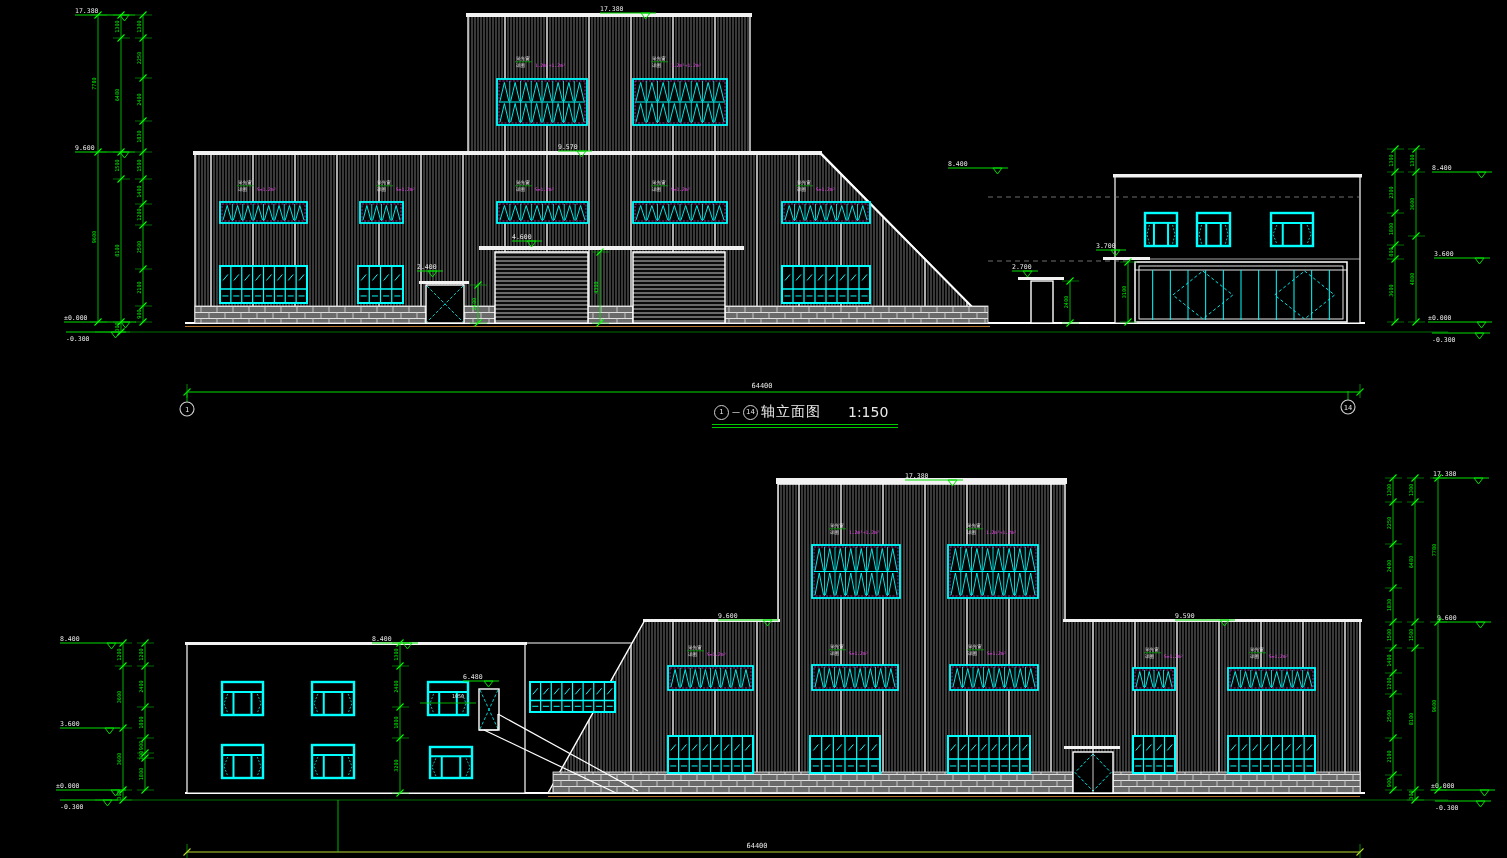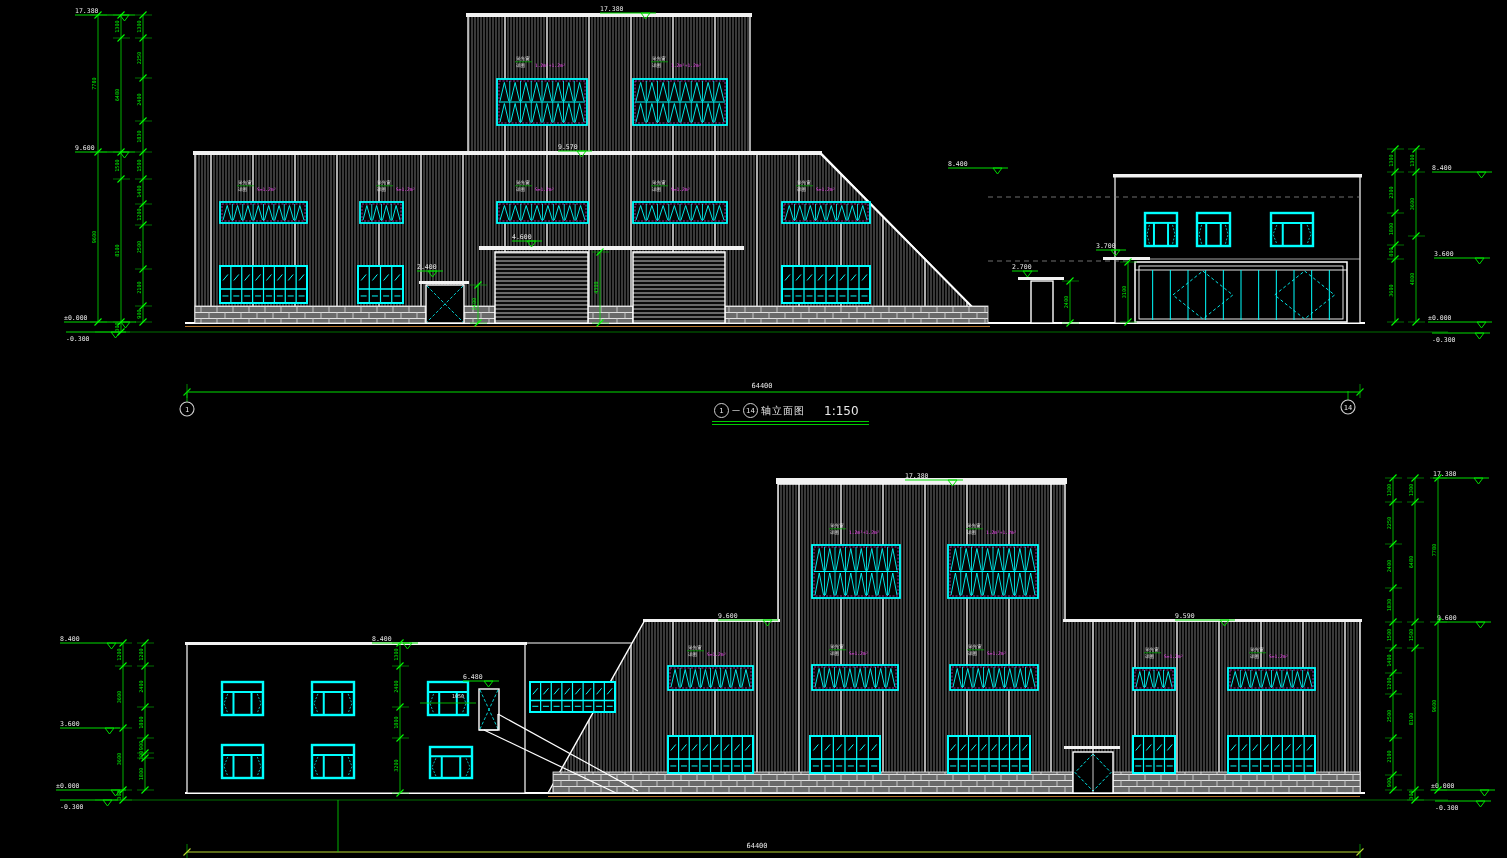--- a/index.html
+++ b/index.html
@@ -5,22 +5,22 @@
   html,body{margin:0;padding:0;background:#000;}
   #stage{position:relative;width:1507px;height:858px;background:#000;overflow:hidden;
          font-family:"DejaVu Sans Mono","DejaVu Sans",monospace;}
   svg text{font-family:"DejaVu Sans Mono","DejaVu Sans",monospace;}
   .title-block{position:absolute;left:712px;top:403px;display:flex;align-items:center;gap:3px;
       color:#e8e8e8;font:9px "DejaVu Sans",sans-serif;
       border-bottom:4px double #00cc00;padding:0 10px 3px 2px;}
   .axis-circle{display:inline-flex;width:13px;height:13px;border:1px solid #cfcfcf;border-radius:50%;
       align-items:center;justify-content:center;color:#e8e8e8;font-size:7px;flex:0 0 auto;}
   .dash{color:#e8e8e8;font-size:8px;}
-  .t-label{font-size:10px;letter-spacing:1px;}
-  .t-scale{margin-left:16px;font-size:12px;}
+  .t-label{font-size:14px;letter-spacing:1px;}
+  .t-scale{margin-left:24px;font-size:14px;}
 </style>
 </head>
 <body>
 
 <div id="stage">
   <svg id="cad" width="1507" height="858" viewBox="0 0 1507 858">
     <defs>
       <pattern id="hatchP" width="42" height="8" patternUnits="userSpaceOnUse">
         <rect width="42" height="8" fill="#000000"></rect>
         <line x1="1" y1="0" x2="1" y2="8" stroke="#d8d8d8" stroke-width="1.6"></line>

